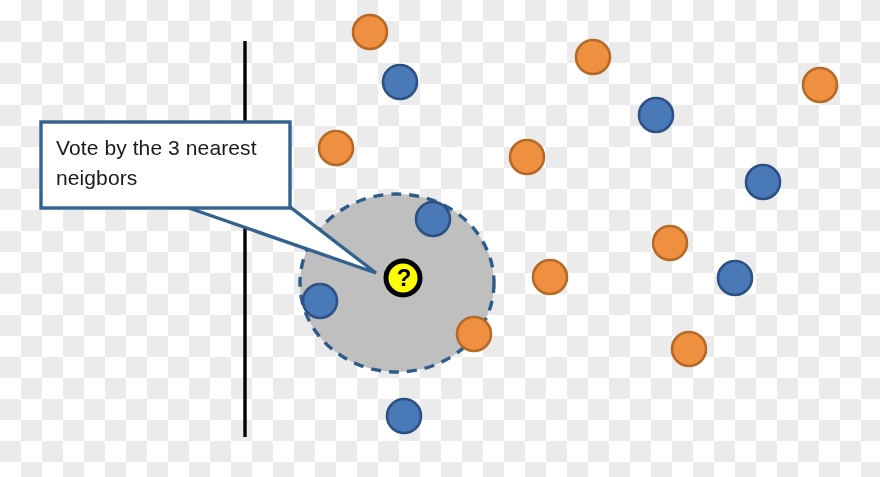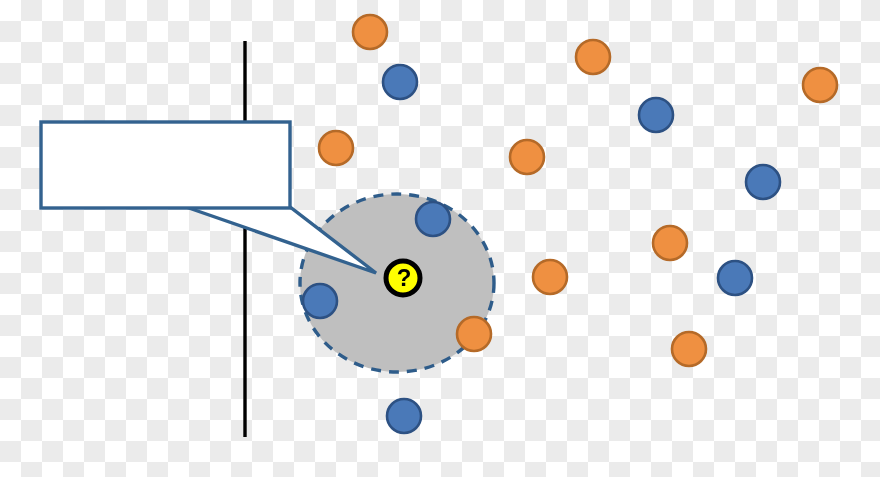--- a/index.html
+++ b/index.html
@@ -98,16 +98,17 @@
         <circle cx="404" cy="416" r="17" fill="#4a79b8" stroke="#2d5183" stroke-width="2.6"></circle>
       </g>
 
     <circle id="query-point" cx="403" cy="278" r="17" fill="#ffff00" stroke="#000000" stroke-width="5"></circle>
 
     <polygon id="callout-tail" points="186,207 290,207 376,273" fill="#ffffff" stroke="#33628f" stroke-width="3.4" stroke-linejoin="miter"></polygon>
 
     <rect id="callout-box" x="41" y="122" width="249" height="86" fill="#ffffff" stroke="#33628f" stroke-width="3.4"></rect>
   </svg>
 
+  <div class="callout-text">Vote by the 3 nearest neigbors</div>
 
   <div class="qmark-text">?</div>
 
 </div>
 
 </body></html>

